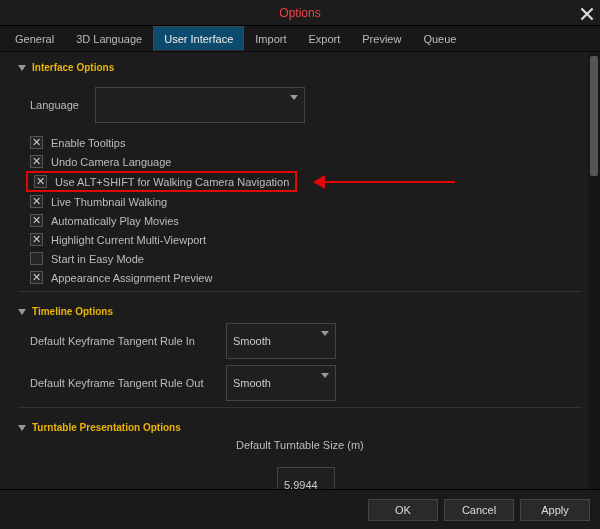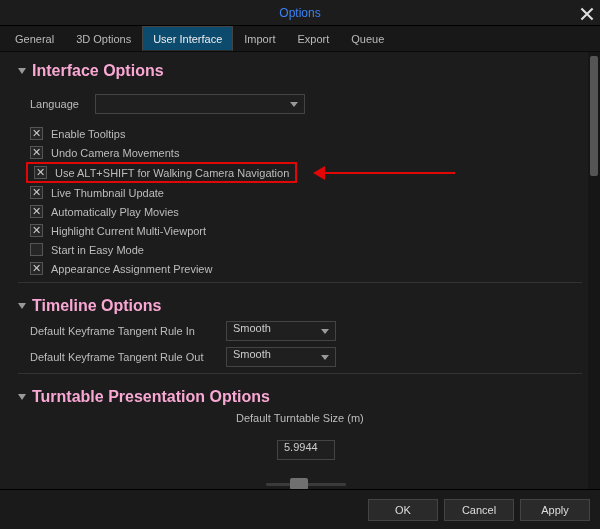--- a/index.html
+++ b/index.html
@@ -1,57 +1,57 @@
 <!DOCTYPE html>
 <html><head>
 <meta charset="utf-8">
 <style>
   * { box-sizing: border-box; margin: 0; padding: 0; }
   html, body { width: 600px; height: 529px; overflow: hidden; font-family: "Segoe UI", Arial, sans-serif; font-size: 11px; background: #0a0a0a; color: #ccc; }
   .window { position: relative; width: 600px; height: 529px; background: #1c1c1c; }
 
   
-  .titlebar { height: 26px; line-height: 26px; text-align: center; color: #3b82f6; font-size: 12px; border-bottom: 1px solid #000; position: relative; }
+  .titlebar { height: 26px; line-height: 26px; text-align: center; color: #ef4444; font-size: 12px; border-bottom: 1px solid #000; position: relative; }
   .close-x { position: absolute; right: 6px; top: 4px; width: 14px; height: 14px; color: #ddd; }
   .close-x svg { width: 14px; height: 14px; }
 
   
   .tabs { display: flex; height: 26px; background: #181818; border-bottom: 1px solid #0a0a0a; padding-left: 4px; }
   .tab { padding: 0 10px; height: 100%; display: flex; align-items: center; color: #bbb; border: 1px solid transparent; cursor: pointer; }
   .tab.active { background: #0c4a6e; border: 1px solid #444; border-bottom: 1px solid #2c2c2c; color: #eee; }
 
   
   .body { position: absolute; top: 52px; left: 0; right: 0; bottom: 40px; display: flex; }
   .scroll { flex: 1; overflow-y: auto; padding: 4px 6px 4px 18px; }
   .scrollbar { width: 12px; background: #161616; position: relative; }
   .scrollbar .thumb { position: absolute; top: 4px; left: 2px; width: 8px; height: 120px; background: #555; border-radius: 2px; }
 
   .section { margin-bottom: 8px; }
   .sec-head { display: flex; align-items: center; gap: 6px; padding: 6px 0; cursor: pointer; }
   .sec-head .tri { width: 0; height: 0; border-left: 4px solid transparent; border-right: 4px solid transparent; border-top: 6px solid #999; }
-  .sec-head b { font-weight: 600; color: #f9a8d4; font-size: 16px; }
+  .sec-head b { font-weight: 600; color: #eab308; font-size: 10px; }
   .section hr { border: none; border-top: 1px solid #333; margin: 4px 0 8px 0; }
   .sec-body { margin-left: 8px; }
 
   .row { display: flex; align-items: center; gap: 16px; margin-bottom: 6px; color: #bdbdbd; }
   .row .lbl { white-space: nowrap; }
   .row .lbl.w { width: 180px; }
 
   .checkbox { width: 13px; height: 13px; border: 1px solid #555; background: #262626; position: relative; flex-shrink: 0; }
 
   .checkrow { display: flex; align-items: center; gap: 8px; padding: 3px 0; margin-left: 4px; }
   .checkrow .lbl { color: #bdbdbd; }
 
   .highlight-box { display: inline-flex; align-items: center; gap: 8px; border: 2px solid #e20606; padding: 2px 6px; margin-left: -2px; }
 
   .arrow { position: relative; width: 150px; height: 12px; }
   .arrow::before { content: ""; position: absolute; top: 5px; left: 18px; right: 0; height: 2px; background: #e20606; }
   .arrow::after { content: ""; position: absolute; left: 8px; top: -1px; width: 0; height: 0; border-top: 7px solid transparent; border-bottom: 7px solid transparent; border-right: 12px solid #e20606; }
 
-  .dropdown, .numbox { height: 20px; background: #1f1f1f; border: 1px solid #444; color: #ccc; display: flex; align-items: flex-start; padding: 0 6px; position: relative; }
+  .dropdown, .numbox { height: 36px; background: #1f1f1f; border: 1px solid #444; color: #ccc; display: flex; align-items: center; padding: 0 6px; position: relative; }
   .dropdown { width: 210px; }
   .dropdown.small { width: 110px; }
   .dropdown .caret { position: absolute; right: 6px; top: 7px; width: 0; height: 0; border-left: 4px solid transparent; border-right: 4px solid transparent; border-top: 5px solid #999; }
   .numbox { width: 58px; justify-content: flex-start; }
 
   .slider { width: 80px; height: 16px; position: relative; }
   .slider::before { content: ""; position: absolute; top: 7px; left: 0; right: 0; height: 3px; background: #3a3a3a; border-radius: 1px; }
   .slider .handle { position: absolute; top: 2px; left: 24px; width: 18px; height: 12px; background: #707070; border-radius: 2px; }
 
   
@@ -70,24 +70,25 @@
     <span>Options</span>
     <span class="close-x">
       <svg viewBox="0 0 10 10">
           <path d="M1 1 L9 9 M9 1 L1 9" stroke="#ddd" stroke-width="1.5"></path>
         </svg>
     </span>
   </div>
 
   <div class="tabs" id="tabs">
       <div class="tab">General</div>
-      <div class="tab">3D Options</div>
+      <div class="tab">3D Language</div>
       <div class="tab active">User Interface</div>
       <div class="tab">Import</div>
       <div class="tab">Export</div>
+      <div class="tab">Preview</div>
       <div class="tab">Queue</div>
     </div>
 
   <div class="body">
     <div class="scroll">
 
       <div class="section">
         <div class="sec-head">
           <span class="tri"></span>
           <b>Interface Options</b>
@@ -104,38 +105,38 @@
           <div class="checkrow">
             <span class="checkbox">
                 <span class="cb-x">✕</span>
               </span>
             <span class="lbl">Enable Tooltips</span>
           </div>
           <div class="checkrow">
             <span class="checkbox">
                 <span class="cb-x">✕</span>
               </span>
-            <span class="lbl">Undo Camera Movements</span>
+            <span class="lbl">Undo Camera Language</span>
           </div>
 
           <div class="checkrow" style="padding:0; margin-left:2px;">
             <span class="highlight-box">
               <span class="checkbox">
                   <span class="cb-x">✕</span>
                 </span>
               <span class="lbl">Use ALT+SHIFT for Walking Camera Navigation</span>
             </span>
             <span class="arrow"></span>
           </div>
 
           <div class="checkrow">
             <span class="checkbox">
                 <span class="cb-x">✕</span>
               </span>
-            <span class="lbl">Live Thumbnail Update</span>
+            <span class="lbl">Live Thumbnail Walking</span>
           </div>
           <div class="checkrow">
             <span class="checkbox">
                 <span class="cb-x">✕</span>
               </span>
             <span class="lbl">Automatically Play Movies</span>
           </div>
           <div class="checkrow">
             <span class="checkbox">
                 <span class="cb-x">✕</span>

